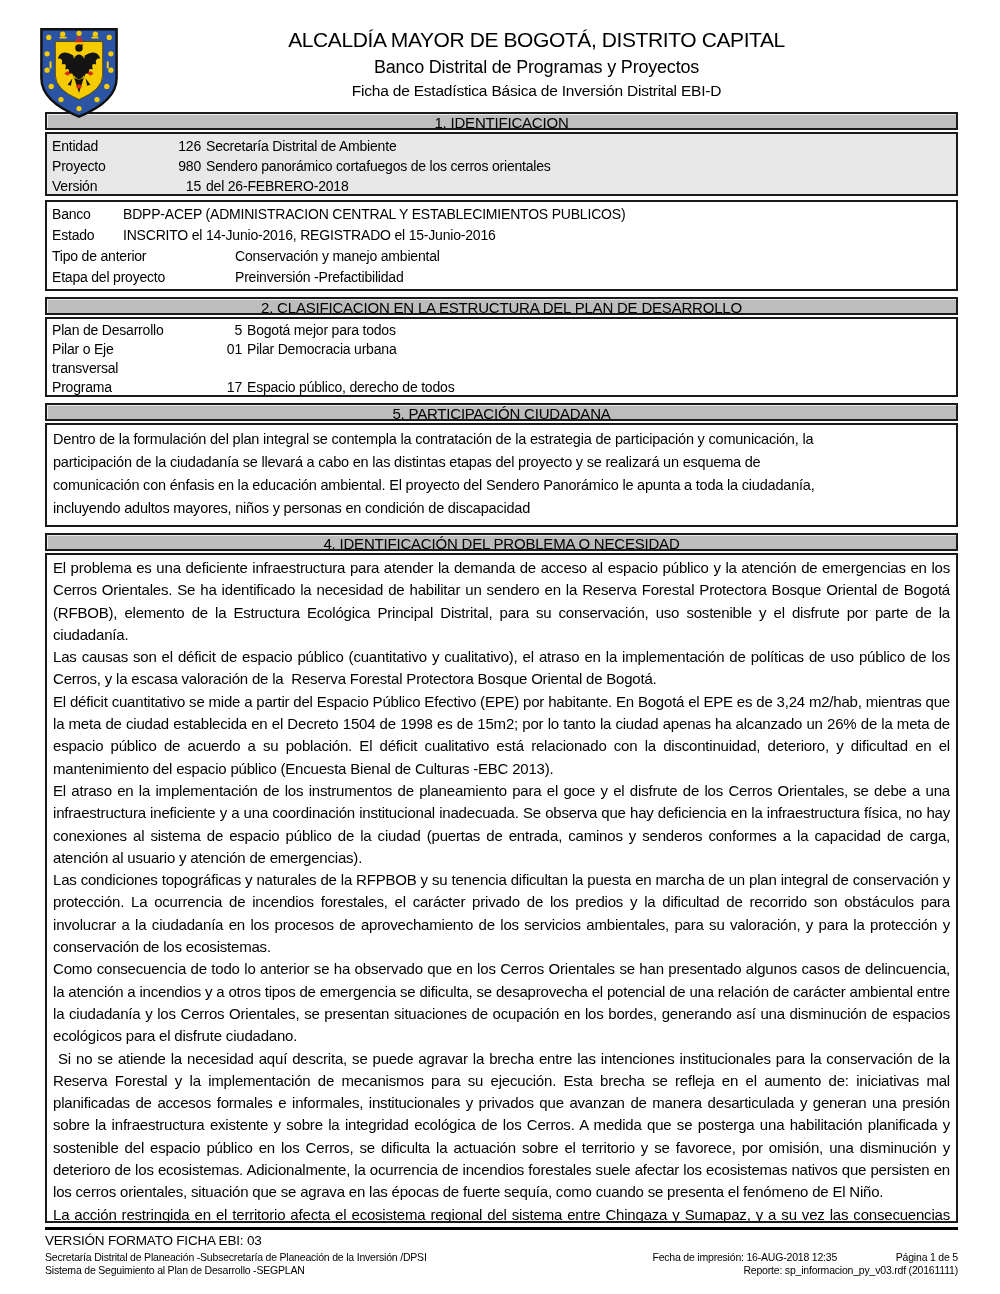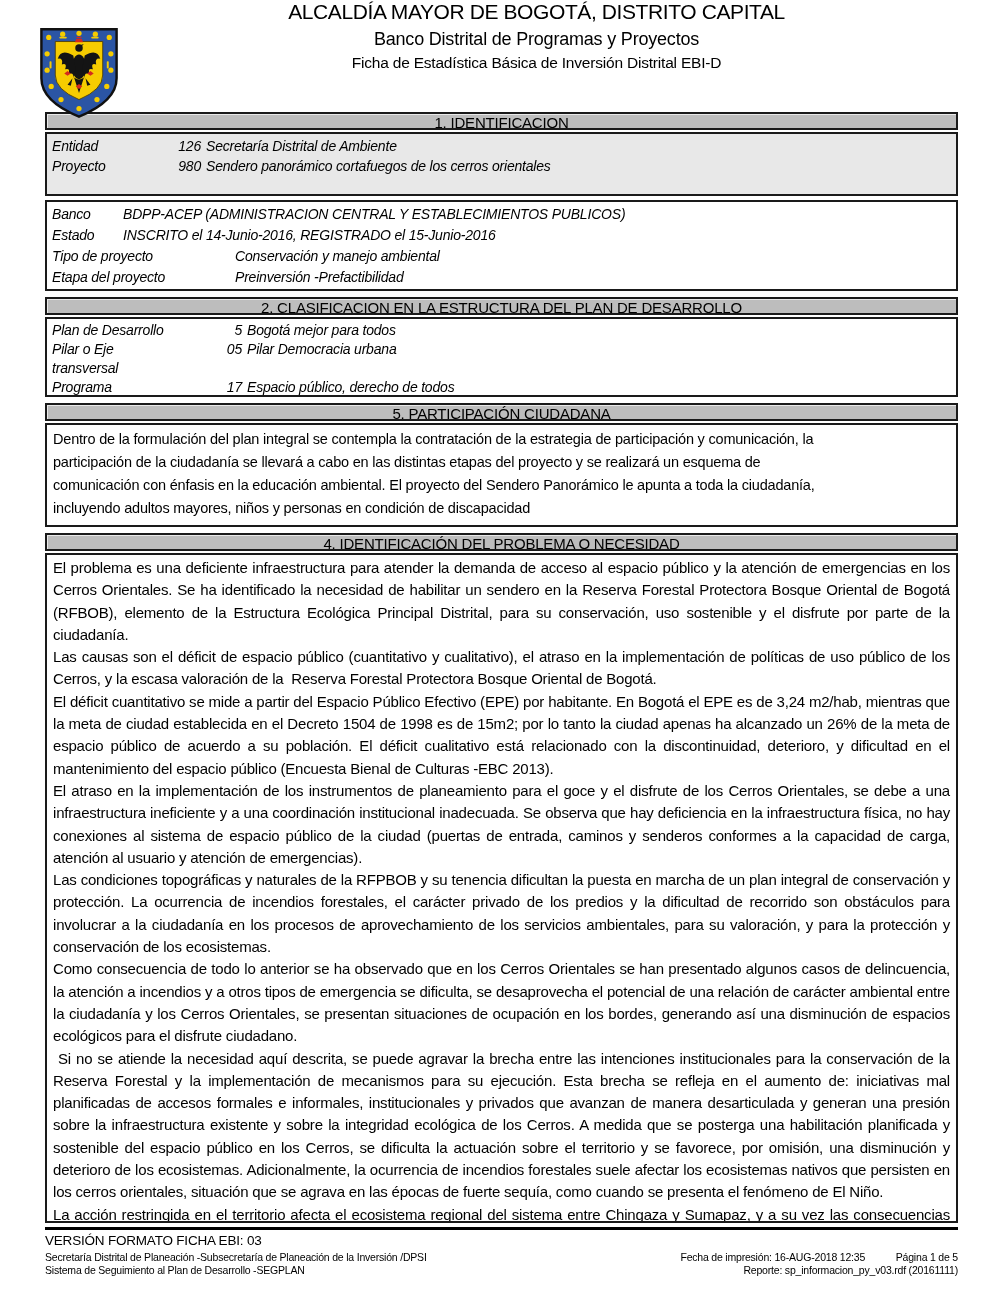--- a/index.html
+++ b/index.html
@@ -7,56 +7,56 @@
   body {
     width:1000px; height:1294px; overflow:hidden; position:relative;
     font-family:"Liberation Sans", sans-serif; color:#000;
     letter-spacing:-0.2px;
   }
   .page { position:absolute; left:45px; top:0; width:913px; height:1294px;
           display:flex; flex-direction:column; }
   
   .header { position:relative; height:106px; flex:0 0 auto; }
   .logo { position:absolute; left:-7px; top:26px; width:82px; height:94px; }
-  .titles { text-align:center; margin-left:70px; }
+  .titles { text-align:center; padding-top:28px; margin-left:70px; }
   .title-main { font-size:21px; letter-spacing:-0.4px; }
   .title-sub1 { font-size:18px; margin-top:5px; }
   .title-sub2 { font-size:15.5px; margin-top:4px; }
   
   .sec-bar {
     flex:0 0 auto; height:18px; margin:6px 0 2px; background:#bdbdbd;
     border:2px solid #1a1a1a; text-align:center; font-size:15px;
     line-height:18px; box-shadow: inset 1px 1px 0 #e9e9e9;
   }
   
   .box { flex:0 0 auto; border:2px solid #1a1a1a; background:#fff; padding:2px 5px; font-size:14px; }
   .box-id { background:#e8e8e8; height:64px; }
   .box-bank { margin-top:4px; height:91px; }
   .box-cls { height:80px; }
-  .row { display:flex; line-height:20px;font-style:italic; }
+  .row { display:flex; line-height:20px; }
   .box-bank .row { line-height:21px;align-items:flex-end; }
   .box-cls .row { line-height:19px; }
   .lbl { flex:0 0 auto; }
   .id-lbl  { width:121px; }
   .id-num  { width:28px; text-align:right; }
   .bank-lbl-s { width:71px; }
   .bank-lbl-l { width:183px; }
   .cls-lbl { width:166px; white-space:pre-line; }
   .cls-num { width:24px; text-align:right; }
   .val-text { margin-left:5px; }
   
   .box-part { height:104px; font-size:14.5px; line-height:23px; padding:3px 6px; white-space:pre-line; overflow:hidden; }
   .box-prob { height:670px; font-size:15px; line-height:22.3px; padding:2px 6px; overflow:hidden; }
   .para { text-align:justify; white-space:pre-wrap; }
   
   .rule { flex:0 0 auto; margin-top:4px; height:3px; border-top:2px solid #000; border-bottom:1px solid #000; }
   .version-line { flex:0 0 auto; margin-top:3px; font-size:13.5px; }
   .footer { flex:0 0 auto; margin-top:3px; display:flex; justify-content:space-between; font-size:10.5px; line-height:13px; }
   .footer-right { text-align:right; }
-  .page-no { display:inline-block; margin-left:28px; }
+  .page-no { display:inline-block; margin-left:56px; }
 </style>
 </head>
 <body>
 
 <div class="page">
 
   <div class="header">
     <svg class="logo" viewBox="0 0 100 115" aria-hidden="true">
       <path d="M4 4 H96 V64 Q96 92 50 111 Q4 92 4 64 Z" fill="#2b55a4" stroke="#111" stroke-width="3"></path>
 
@@ -114,53 +114,58 @@
     <div class="row">
       <span class="lbl id-lbl">Entidad</span>
       <span class="id-num">126</span>
       <span class="val-text">Secretaría Distrital de Ambiente</span>
     </div>
     <div class="row">
       <span class="lbl id-lbl">Proyecto</span>
       <span class="id-num">980</span>
       <span class="val-text">Sendero panorámico cortafuegos de los cerros orientales</span>
     </div>
+    <div class="row">
+      <span class="lbl id-lbl">Versión</span>
+      <span class="id-num">15</span>
+      <span class="val-text">del 26-FEBRERO-2018</span>
+    </div>
   </div>
 
   <div class="box box-bank">
     <div class="row">
       <span class="lbl bank-lbl-s">Banco</span>
       <span>BDPP-ACEP (ADMINISTRACION CENTRAL Y ESTABLECIMIENTOS PUBLICOS)</span>
     </div>
     <div class="row">
       <span class="lbl bank-lbl-s">Estado</span>
       <span>INSCRITO el 14-Junio-2016, REGISTRADO el 15-Junio-2016</span>
     </div>
     <div class="row">
-      <span class="lbl bank-lbl-l">Tipo de proyecto</span>
+      <span class="lbl bank-lbl-l">Tipo de anterior</span>
       <span>Conservación y manejo ambiental</span>
     </div>
     <div class="row">
       <span class="lbl bank-lbl-l">Etapa del proyecto</span>
       <span>Preinversión -Prefactibilidad</span>
     </div>
   </div>
 
   <div class="sec-bar">2. CLASIFICACION EN LA ESTRUCTURA DEL PLAN DE DESARROLLO</div>
 
   <div class="box box-cls">
     <div class="row">
       <span class="lbl cls-lbl">Plan de Desarrollo</span>
       <span class="cls-num">5</span>
       <span class="val-text">Bogotá mejor para todos</span>
     </div>
     <div class="row">
       <span class="lbl cls-lbl">Pilar o Eje
 transversal</span>
-      <span class="cls-num">05</span>
+      <span class="cls-num">01</span>
       <span class="val-text">Pilar Democracia urbana</span>
     </div>
     <div class="row">
       <span class="lbl cls-lbl">Programa</span>
       <span class="cls-num">17</span>
       <span class="val-text">Espacio público, derecho de todos</span>
     </div>
   </div>
 
   <div class="sec-bar">5. PARTICIPACIÓN CIUDADANA</div>

